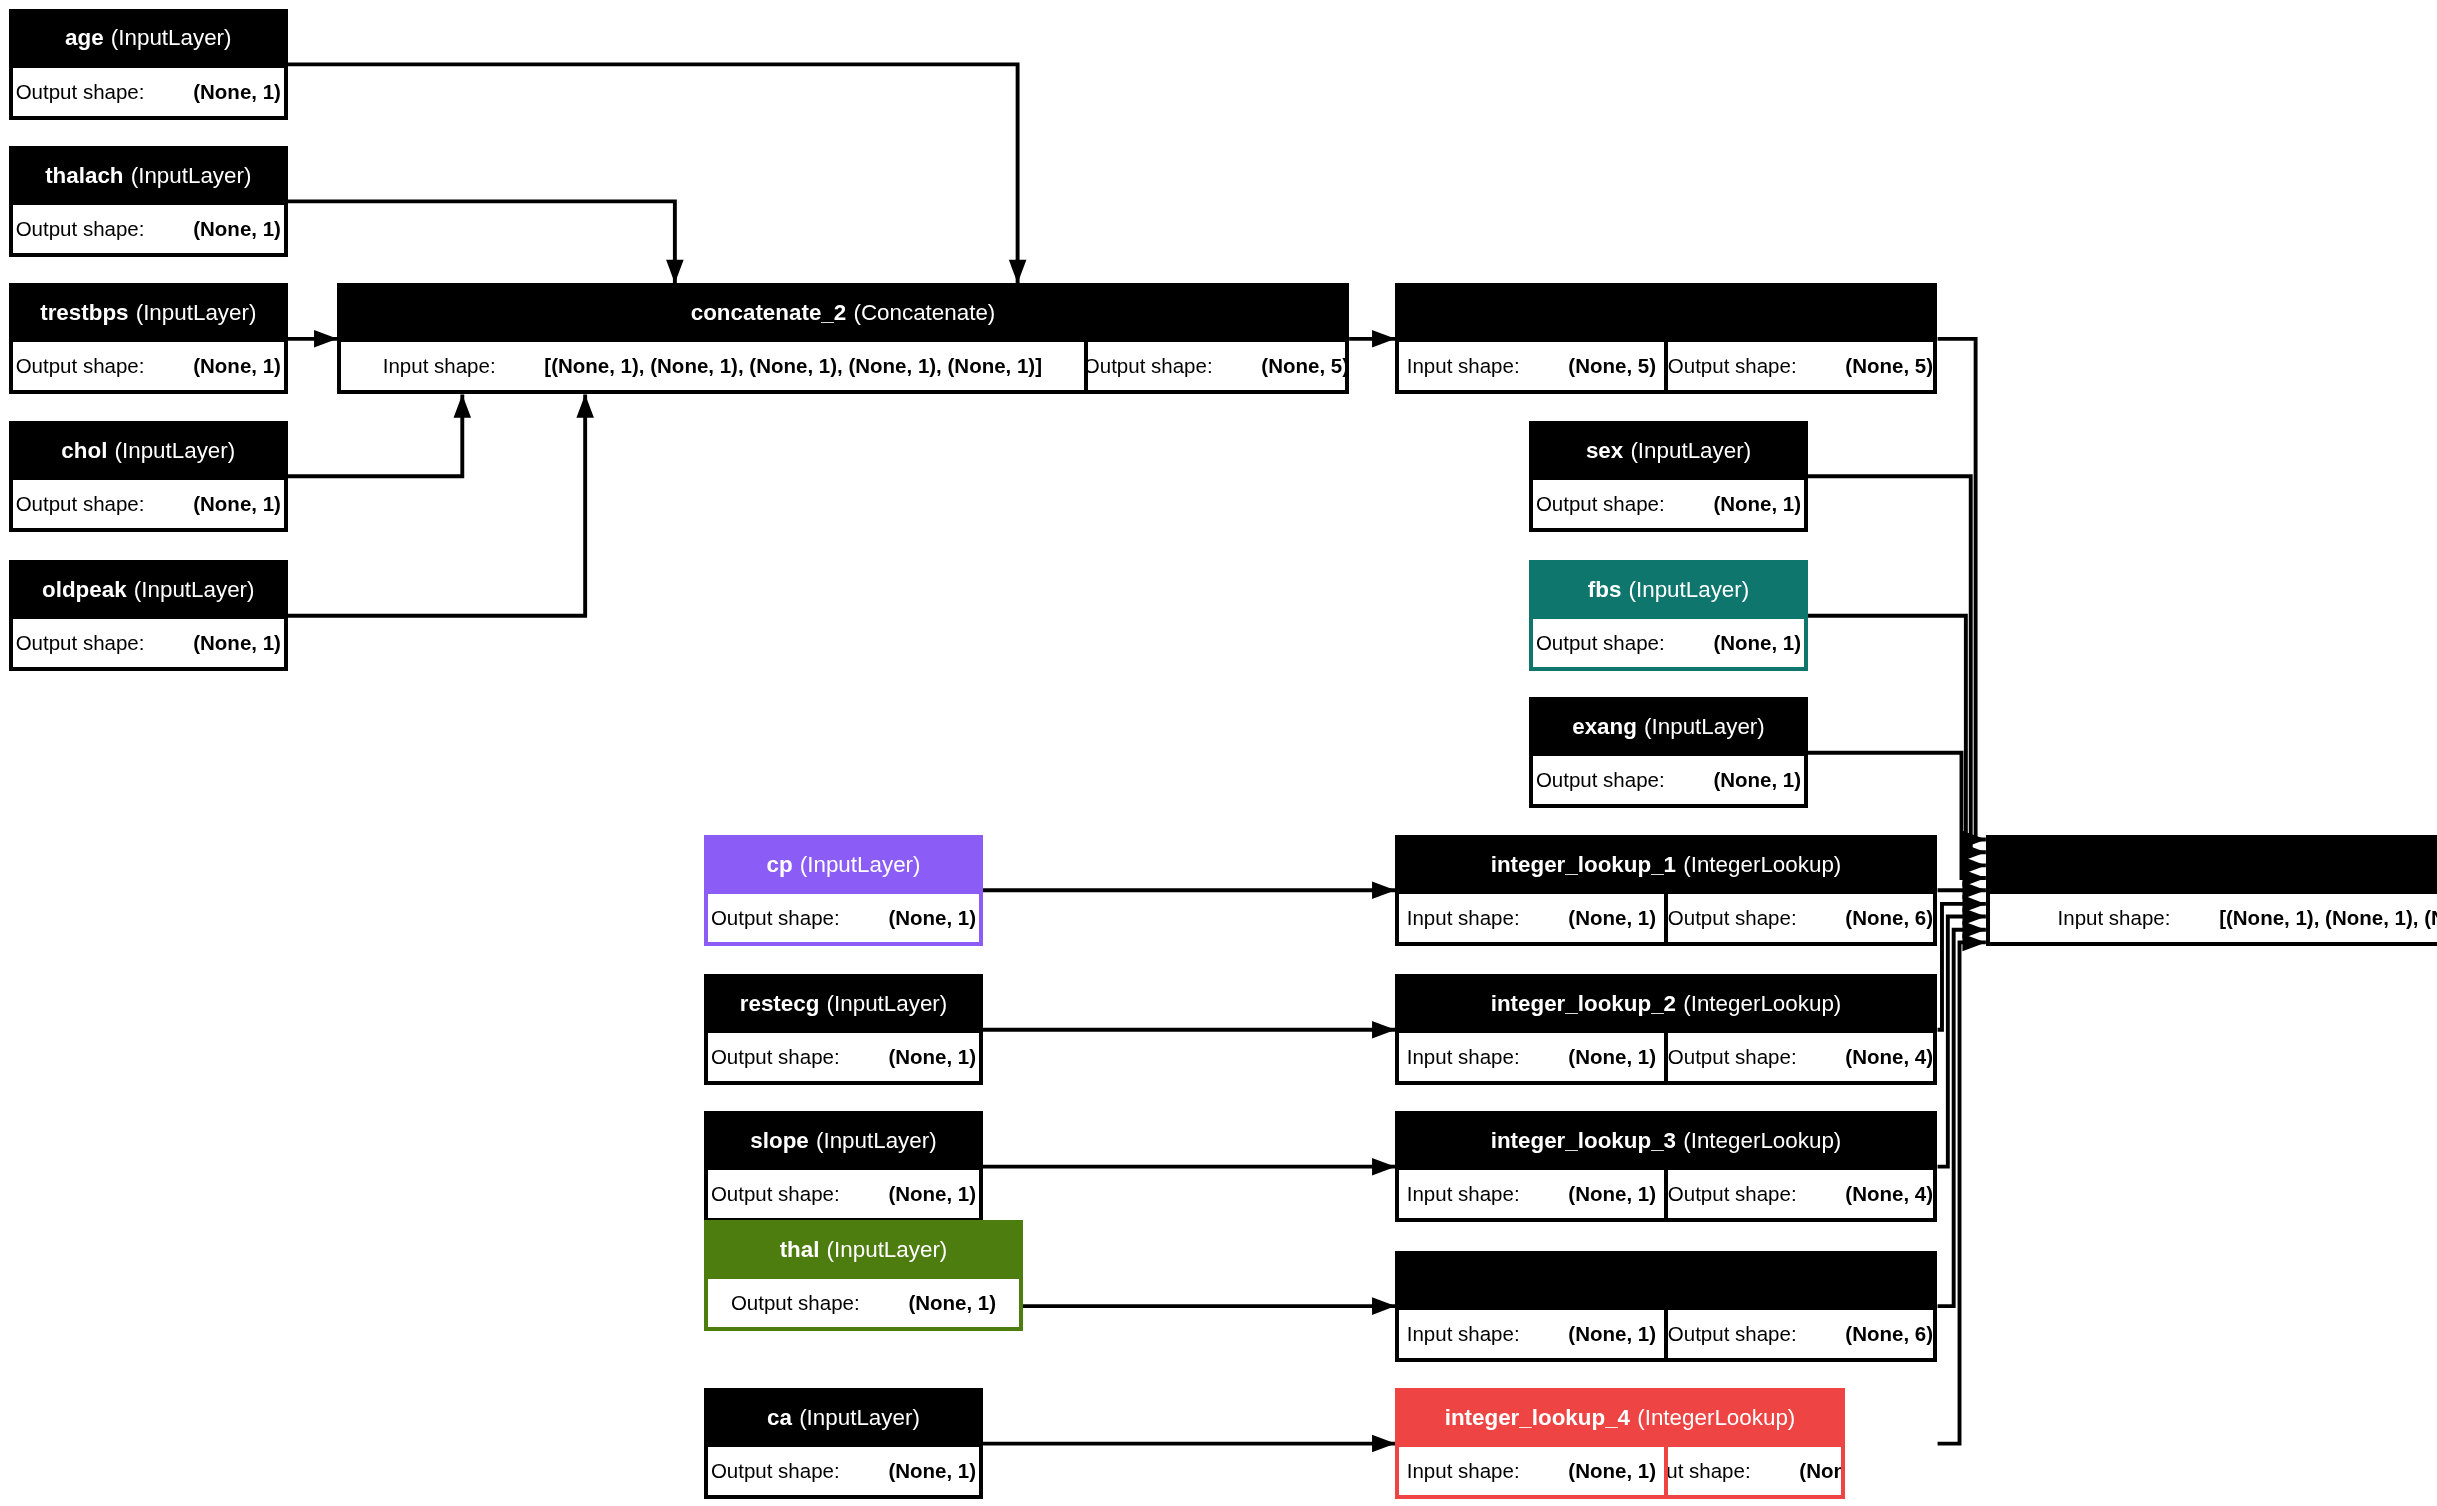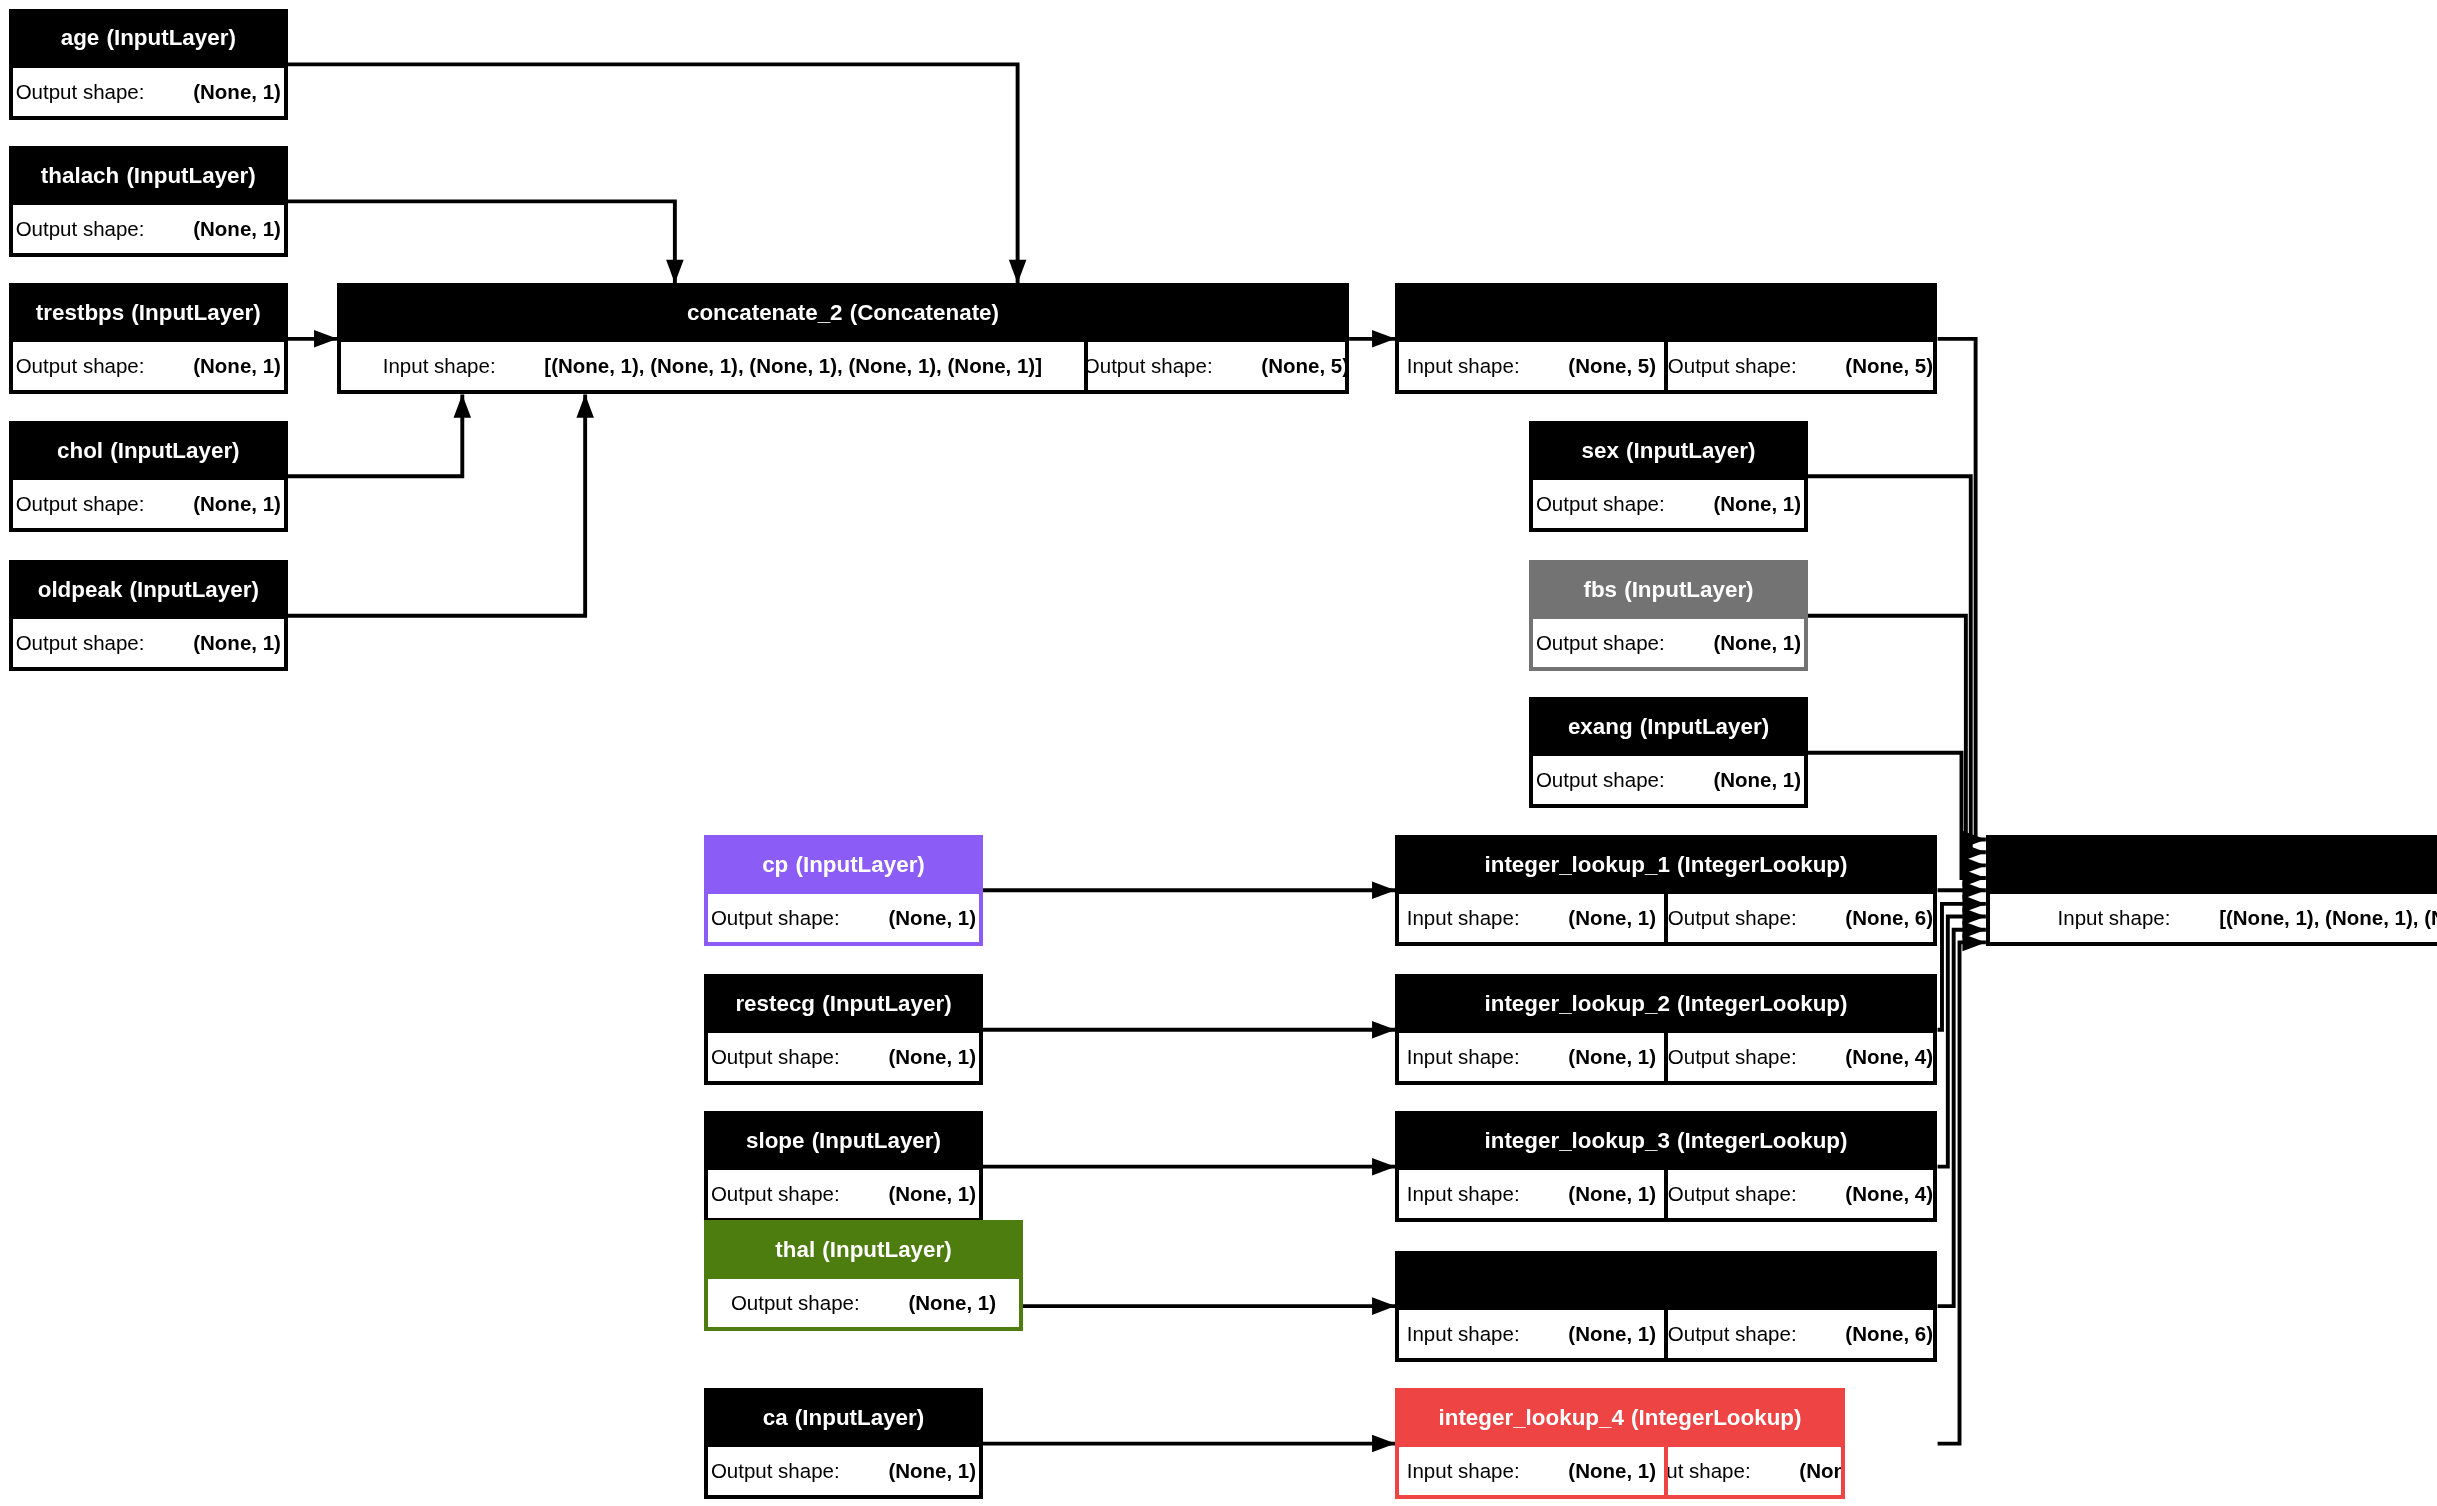--- a/index.html
+++ b/index.html
@@ -2,21 +2,21 @@
 <html style="font-size:7.8px"><head>
 <meta charset="utf-8">
 <style>
   html,body{margin:0;padding:0;}
   body{font-family:"Liberation Sans", sans-serif;}
   #canvas{position:relative;overflow:hidden;}
   #edges-layer{position:absolute;left:0;top:0;}
   .node{position:absolute;box-sizing:border-box;}
   .node-title{position:absolute;left:0;right:0;top:0;display:flex;align-items:center;justify-content:center;white-space:nowrap;}
   .node-title .layer-name{font-weight:bold;}
-  .node-title .layer-type{font-weight:bold;margin-left:0.32em;text-align:right;}
+  .node-title .layer-type{font-weight:normal;margin-left:0.32em;text-align:right;}
   .node-body{position:absolute;display:flex;}
   .node-cell{display:flex;align-items:center;justify-content:center;white-space:nowrap;overflow:hidden;gap:43px;}
   .node-cell .shape-value{font-weight:bold;margin-left:0.28em;}
 </style>
 </head>
 <body>
 
 <div id="canvas" style="width: 3471px; height: 1506px; background: rgb(255, 255, 255);">
   <svg id="edges-layer" width="3471" height="1506" viewBox="0 0 7119 3089">
       <defs>
@@ -139,21 +139,21 @@
           <span class="layer-name">sex</span>
           <span class="layer-type">(InputLayer)</span>
         </div>
         <div class="node-body" style="inset: 59px 3.9px 3.9px; gap: 3.9px;">
           <div class="node-cell" style="background: rgb(255, 255, 255); color: rgb(0, 0, 0); font-size: 20.5px; flex: 1 1 auto;">
             <span class="shape-label">Output shape:</span>
             <span class="shape-value">(None, 1)</span>
           </div>
         </div>
       </div>
-      <div class="node" style="left: 1529px; top: 560px; width: 279px; height: 111px; background: #737373;">
+      <div class="node" style="left: 1529px; top: 560px; width: 279px; height: 111px; background: #0f766e;">
         <div class="node-title" style="height: 59px; color: rgb(255, 255, 255); font-size: 22.4px;">
           <span class="layer-name">fbs</span>
           <span class="layer-type">(InputLayer)</span>
         </div>
         <div class="node-body" style="inset: 59px 3.9px 3.9px; gap: 3.9px;">
           <div class="node-cell" style="background: rgb(255, 255, 255); color: rgb(0, 0, 0); font-size: 20.5px; flex: 1 1 auto;">
             <span class="shape-label">Output shape:</span>
             <span class="shape-value">(None, 1)</span>
           </div>
         </div>

